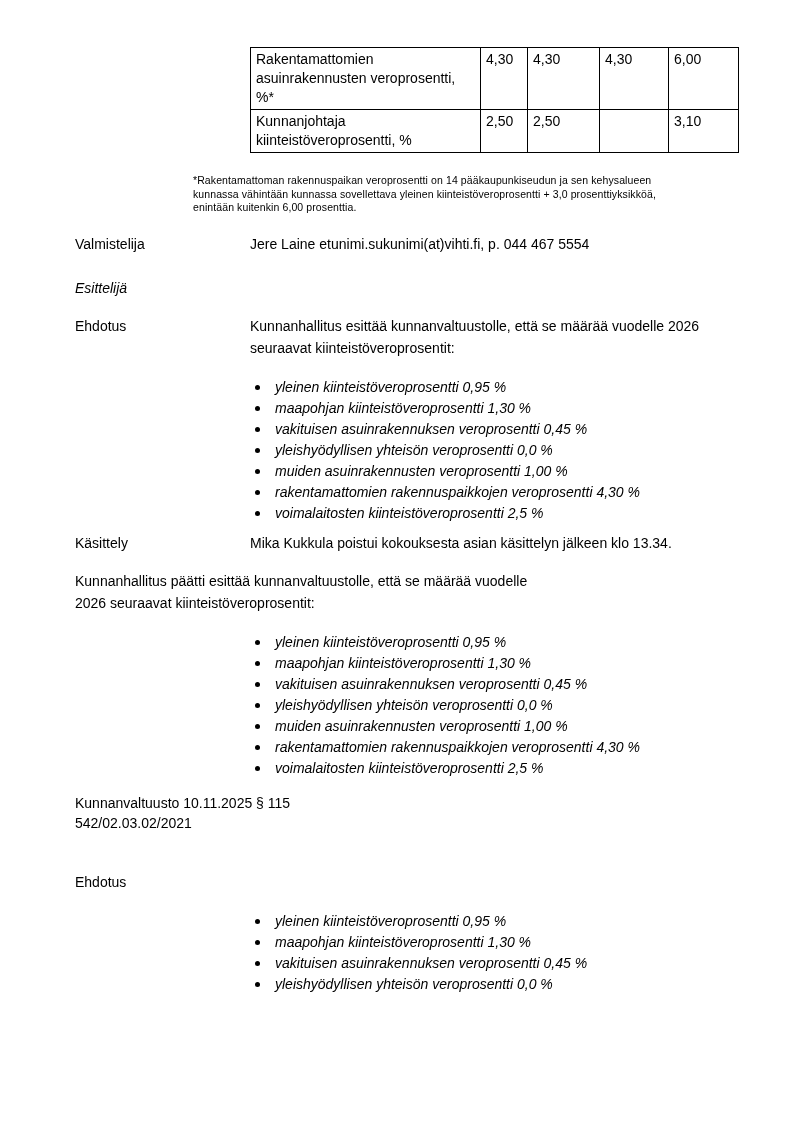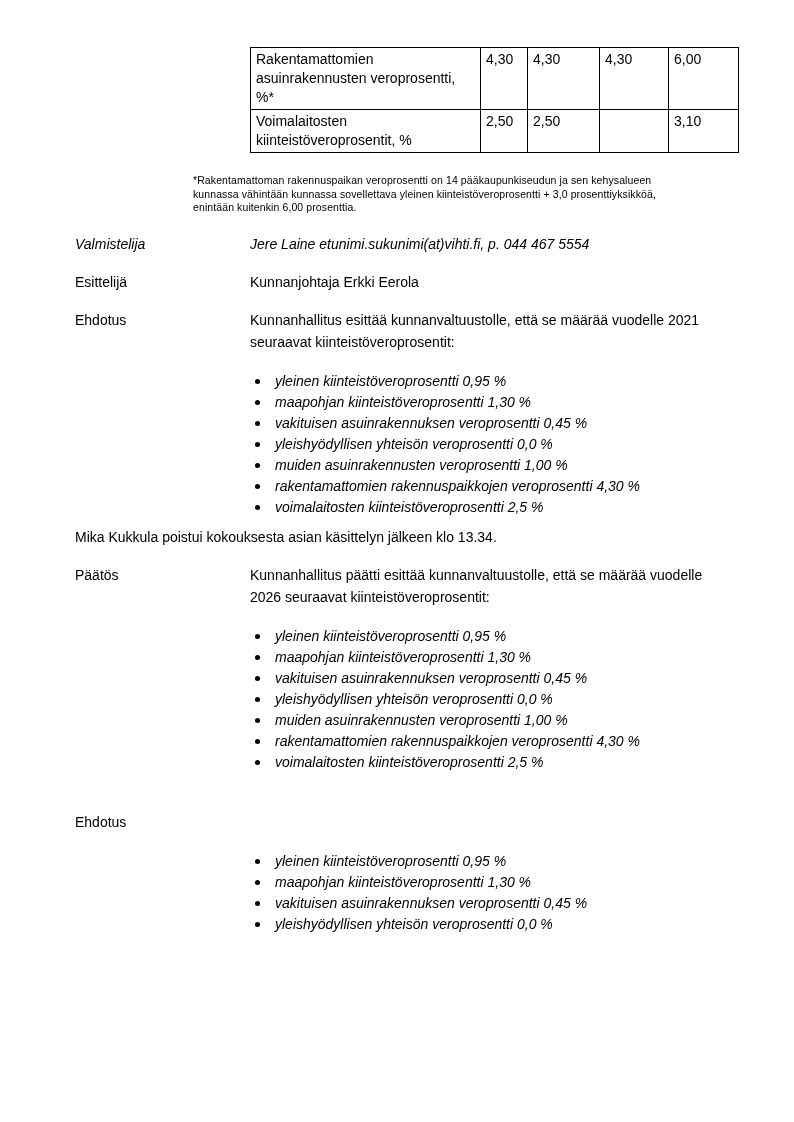--- a/index.html
+++ b/index.html
@@ -43,22 +43,22 @@
     margin-top: 21px;
     width: 486px;
     font-size: 10.5px;
     line-height: 13.5px;
     letter-spacing: 0.1px;
   }
   
   .row { display: flex; }
   .row .label { width: 175px; flex: 0 0 175px; }
   .row .content { width: 482px; }
-  .mt-valmistelija { margin-top: 18px; font-style: italic; }
-  .mt-esittelija   { margin-top: 16px; }
+  .mt-valmistelija { margin-top: 18px; }
+  .mt-esittelija   { margin-top: 22px; font-style: italic; }
   .mt-ehdotus      { margin-top: 16px; }
   .mt-kasittely    { margin-top: 8px; }
   .mt-paatos       { margin-top: 16px; }
   .mt-tiedoksi     { margin-top: 30px; }
   .mt-refs         { margin-top: 14px; }
   .mt-ehdotus2     { margin-top: 38px; }
   
   ul.bullets {
     list-style: none;
     margin: 18px 0 0 175px;
@@ -91,76 +91,79 @@
   <table class="tax-table">
     <tbody>
       <tr class="r0">
         <td class="c-label">Rakentamattomien asuinrakennusten veroprosentti, %*</td>
         <td class="c-val0">4,30</td>
         <td class="c-val1">4,30</td>
         <td class="c-val2">4,30</td>
         <td class="c-val3">6,00</td>
       </tr>
       <tr class="r1">
-        <td class="c-label">Voimalaitosten kiinteistöveroprosentit, %</td>
+        <td class="c-label">Kunnanjohtaja kiinteistöveroprosentti, %</td>
         <td class="c-val0">2,50</td>
         <td class="c-val1">2,50</td>
         <td class="c-val2"></td>
         <td class="c-val3">3,10</td>
       </tr>
     </tbody>
   </table>
 
   <div class="footnote">*Rakentamattoman rakennuspaikan veroprosentti on 14 pääkaupunkiseudun ja sen kehysalueen kunnassa vähintään kunnassa sovellettava yleinen kiinteistöveroprosentti + 3,0 prosenttiyksikköä, enintään kuitenkin 6,00 prosenttia.</div>
 
   <div class="row mt-valmistelija">
     <div class="label">Valmistelija</div>
     <div class="content">Jere Laine etunimi.sukunimi(at)vihti.fi, p. 044 467 5554</div>
   </div>
 
   <div class="row mt-esittelija">
     <div class="label">Esittelijä</div>
-    <div class="content">Kunnanjohtaja Erkki Eerola</div>
   </div>
 
   <div class="row mt-ehdotus">
     <div class="label">Ehdotus</div>
-    <div class="content">Kunnanhallitus esittää kunnanvaltuustolle, että se määrää vuodelle 2021 seuraavat kiinteistöveroprosentit:</div>
+    <div class="content">Kunnanhallitus esittää kunnanvaltuustolle, että se määrää vuodelle 2026 seuraavat kiinteistöveroprosentit:</div>
   </div>
 
   <ul class="bullets">
     <li>yleinen kiinteistöveroprosentti  0,95 %</li>
     <li>maapohjan kiinteistöveroprosentti  1,30 %</li>
     <li>vakituisen asuinrakennuksen veroprosentti  0,45 %</li>
     <li>yleishyödyllisen yhteisön veroprosentti  0,0 %</li>
     <li>muiden asuinrakennusten veroprosentti  1,00 %</li>
     <li>rakentamattomien rakennuspaikkojen veroprosentti  4,30 %</li>
     <li>voimalaitosten kiinteistöveroprosentti  2,5 %</li>
   </ul>
 
   <div class="row mt-kasittely">
+    <div class="label">Käsittely</div>
     <div class="content">Mika Kukkula poistui kokouksesta asian käsittelyn jälkeen klo 13.34.</div>
   </div>
 
   <div class="row mt-paatos">
-    <div class="label">Päätös</div>
     <div class="content">Kunnanhallitus päätti esittää kunnanvaltuustolle, että se määrää vuodelle 2026 seuraavat kiinteistöveroprosentit:</div>
   </div>
 
   <ul class="bullets">
     <li>yleinen kiinteistöveroprosentti  0,95 %</li>
     <li>maapohjan kiinteistöveroprosentti  1,30 %</li>
     <li>vakituisen asuinrakennuksen veroprosentti  0,45 %</li>
     <li>yleishyödyllisen yhteisön veroprosentti  0,0 %</li>
     <li>muiden asuinrakennusten veroprosentti  1,00 %</li>
     <li>rakentamattomien rakennuspaikkojen veroprosentti  4,30 %</li>
     <li>voimalaitosten kiinteistöveroprosentti  2,5 %</li>
   </ul>
 
 
+  <div class="refs mt-refs">
+    <div>Kunnanvaltuusto 10.11.2025 § 115</div>
+    <div>542/02.03.02/2021</div>
+  </div>
 
   <div class="row mt-ehdotus2">
     <div class="label">Ehdotus</div>
   </div>
 
   <ul class="bullets">
     <li>yleinen kiinteistöveroprosentti  0,95 %</li>
     <li>maapohjan kiinteistöveroprosentti  1,30 %</li>
     <li>vakituisen asuinrakennuksen veroprosentti  0,45 %</li>
     <li>yleishyödyllisen yhteisön veroprosentti  0,0 %</li>

